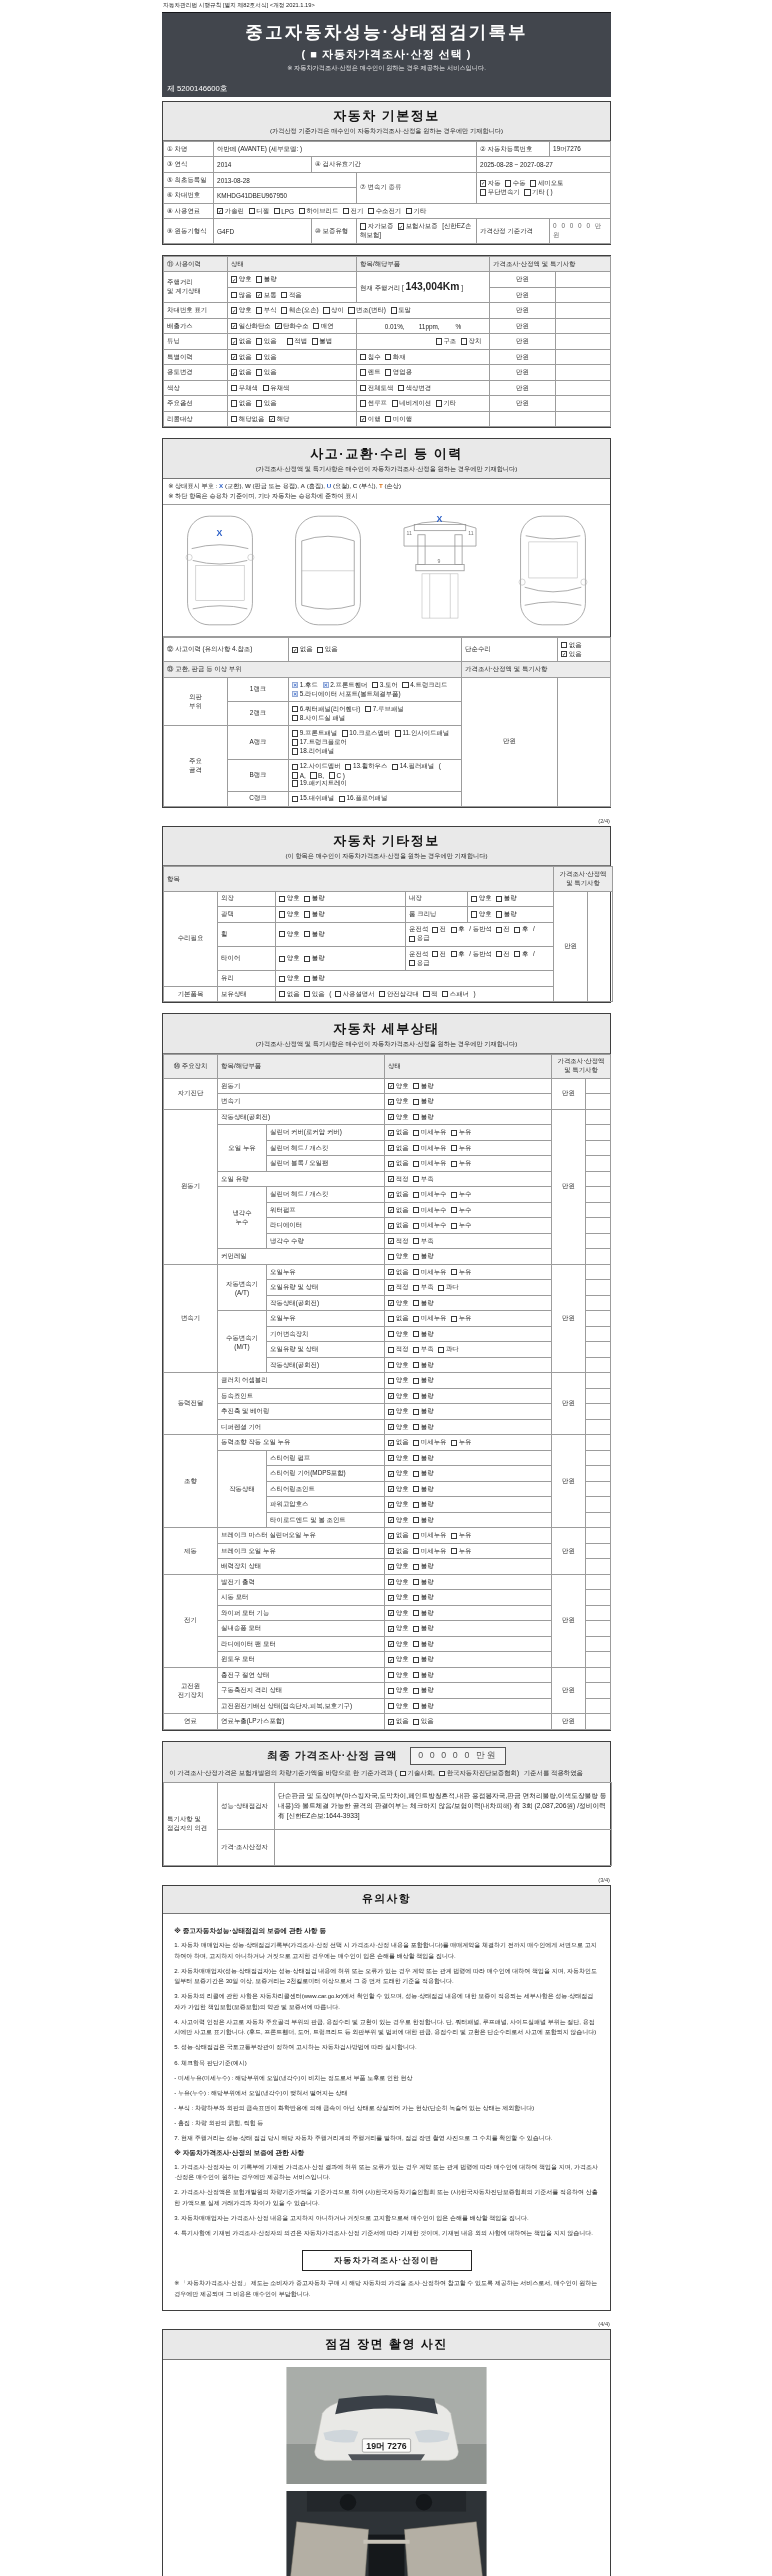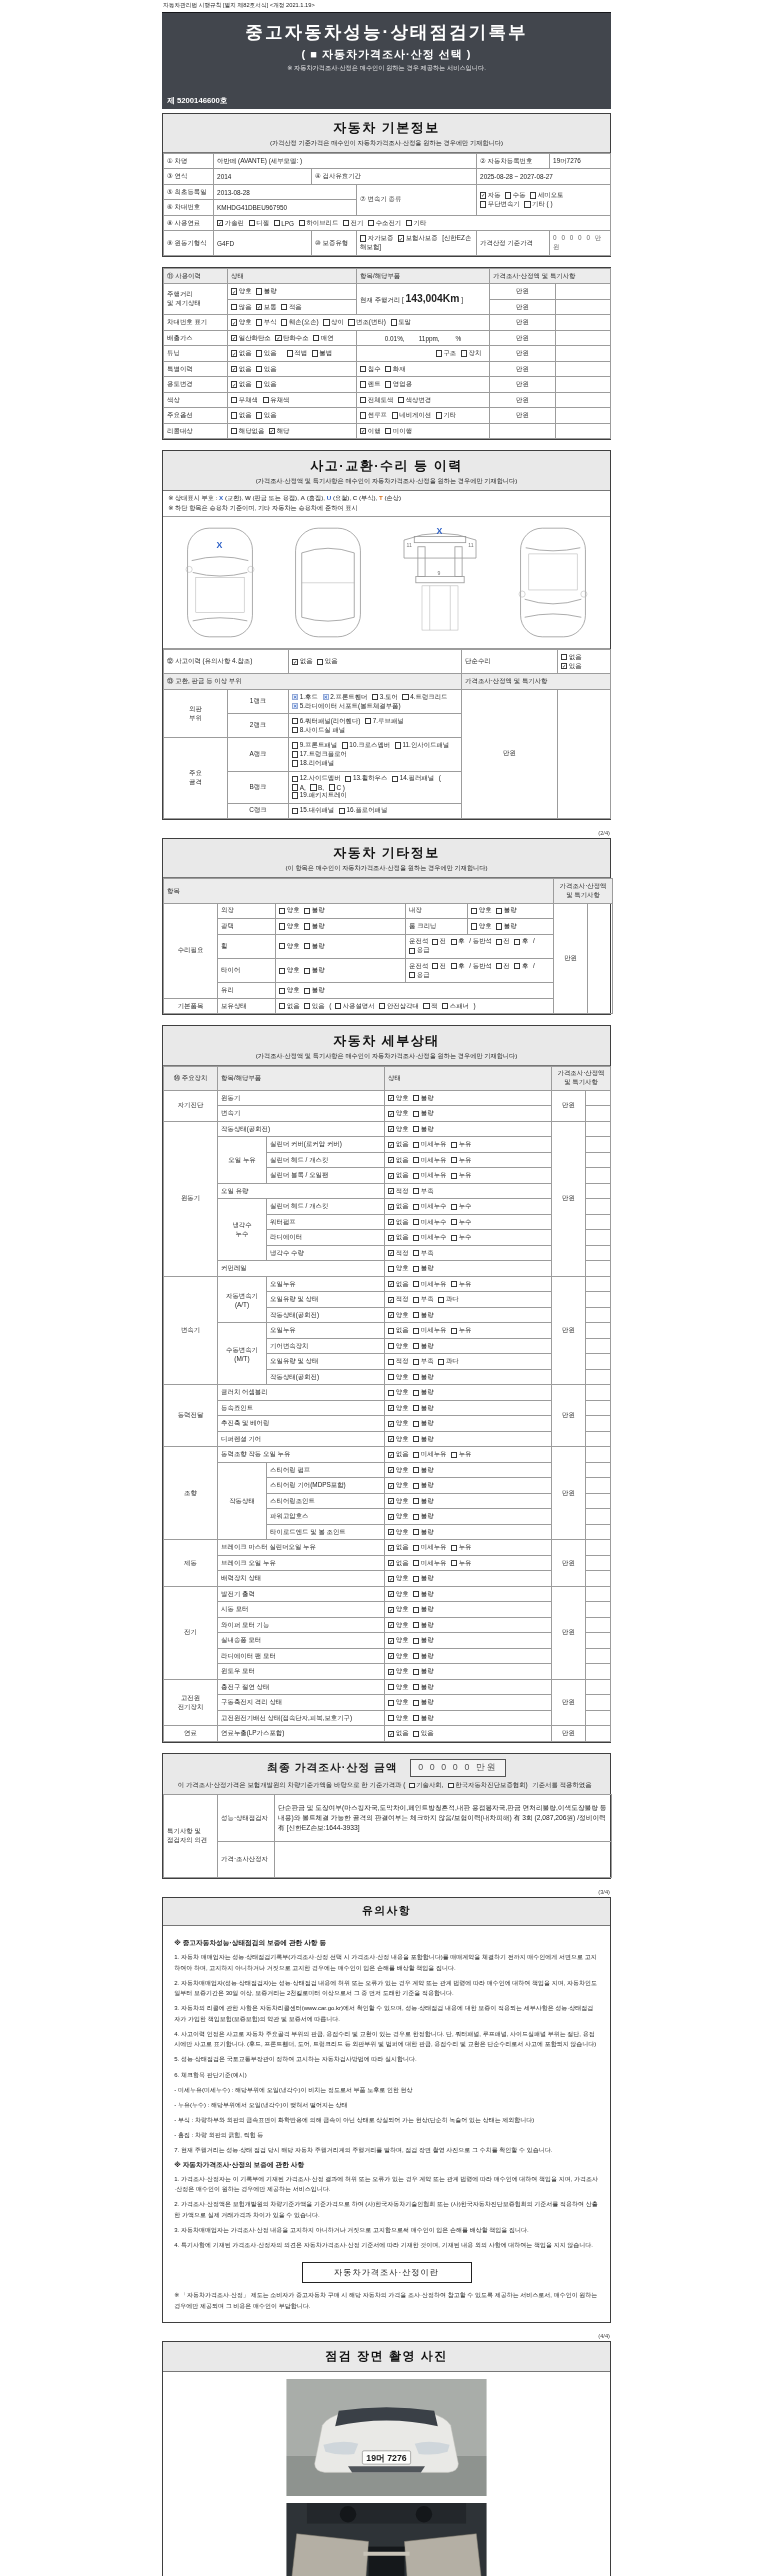--- a/index.html
+++ b/index.html
@@ -6,21 +6,21 @@
   body { width:773px; background:#fff; font-family:"Liberation Sans","DejaVu Sans",sans-serif; color:#222; }
   .sheet { width:449px; margin:0 auto; padding-top:1px; }
   .topnote { font-size:5.7px; color:#222; margin:1px 0 1.5px 1px; }
   .pgmark { text-align:right; font-size:5.7px; color:#444; margin:1px 1px 2.1px 0; }
 
   
   .band { background:#42464d; border-top:1.5px solid #15161a; color:#fff; text-align:center; padding:7.2px 5.2px 3.1px; margin-bottom:3.1px; }
   .band .t1 { font-size:17.5px; font-weight:bold; letter-spacing:2.1px; }
   .band .t2 { font-size:11px; font-weight:bold; margin-top:3.1px; letter-spacing:1px; }
   .band .t3 { font-size:6.2px; margin-top:2.6px; color:#e8e8ea; }
-  .band .docno { text-align:left; font-size:7.7px; font-weight:bold; margin-top:23px; }
+  .band .docno { text-align:left; font-size:7.7px; font-weight:normal; margin-top:11px; }
 
   .sec { border:1px solid #3f3f3f; margin-bottom:10px; background:#fff; }
   .sech { background:#e9e9e9; text-align:center; padding:5.2px 2.1px 4.1px; border-bottom:0.5px solid #777; }
   .sech .h1 { font-size:13px; font-weight:bold; letter-spacing:1.5px; color:#111; }
   .sech .h2 { font-size:6.2px; margin-top:2.1px; color:#222; }
   .sech.small { padding:6.2px 2.1px; }
 
   table { border-collapse:collapse; width:100%; table-layout:fixed; font-size:6.4px; }
   td, th { border:0.5px solid #9c9c9c; padding:2.6px 3.1px; vertical-align:middle; text-align:left; font-weight:normal; }
   th { background:#ececec; }
@@ -42,32 +42,32 @@
 
   .legendline { font-size:6.2px; padding:3.1px 5.2px 0.5px; }
   .legendline .sym { font-weight:bold; }
   .note2 { font-size:6.2px; padding:0.5px 5.2px 3.1px; border-bottom:0.5px solid #9c9c9c; }
   .diagrams { display:flex; justify-content:space-around; align-items:center; padding:5.2px 3.1px; border-bottom:0.5px solid #9c9c9c; }
   svg .outline { fill:none; stroke:#9a9a9a; stroke-width:1.6; }
   svg .thin { fill:none; stroke:#b0b0b0; stroke-width:1; }
   svg .xmark { fill:#2b5fc7; font-size:17px; font-weight:bold; font-family:"Liberation Sans",sans-serif; }
   svg .dnum { fill:#777; font-size:10px; font-family:"Liberation Sans",sans-serif; }
 
-  .finalband { background:#e9e9e9; padding:5.2px 6.2px 4.1px; text-align:center; }
+  .finalband { background:#e9e9e9; padding:5.2px 6.2px 4.1px; }
   .finalband .row1 { display:flex; justify-content:center; align-items:center; gap:12.4px; }
   .finalband .flabel { font-size:10.8px; font-weight:bold; letter-spacing:1px; }
   .finalband .fval { border:1px solid #555; background:#f4f4f4; padding:2.1px 7.2px; font-size:8.8px; color:#555; letter-spacing:2.1px; }
   .finalband .fnote { font-size:6px; margin-top:3.6px; }
   .finalband .fnote .box { width:5.7px; height:5.7px; }
 
   .noticebody { padding:8.2px 11.3px 10.3px; }
   .nh { font-size:6.7px; font-weight:bold; margin:5.2px 0 4.1px; }
   .np { font-size:6px; line-height:1.75; margin-bottom:4.6px; color:#222; }
   .boxlabel { display:block; width:170px; margin:11.3px auto 7.2px; border:1px solid #222; text-align:center;
-              font-size:8.2px; font-weight:normal; padding:4.1px 0; letter-spacing:1px; }
+              font-size:8.2px; font-weight:bold; padding:4.1px 0; letter-spacing:1px; }
   .boxtext { font-size:6px; line-height:1.75; }
 
   .photos { padding:7.2px 0 9.3px; display:flex; flex-direction:column; align-items:center; gap:7.2px; }
 </style>
 </head>
 <body>
 
 <div class="sheet">
 
   <div class="topnote">자동차관리법 시행규칙 [별지 제82호서식] &lt;개정 2021.1.19&gt;</div>

